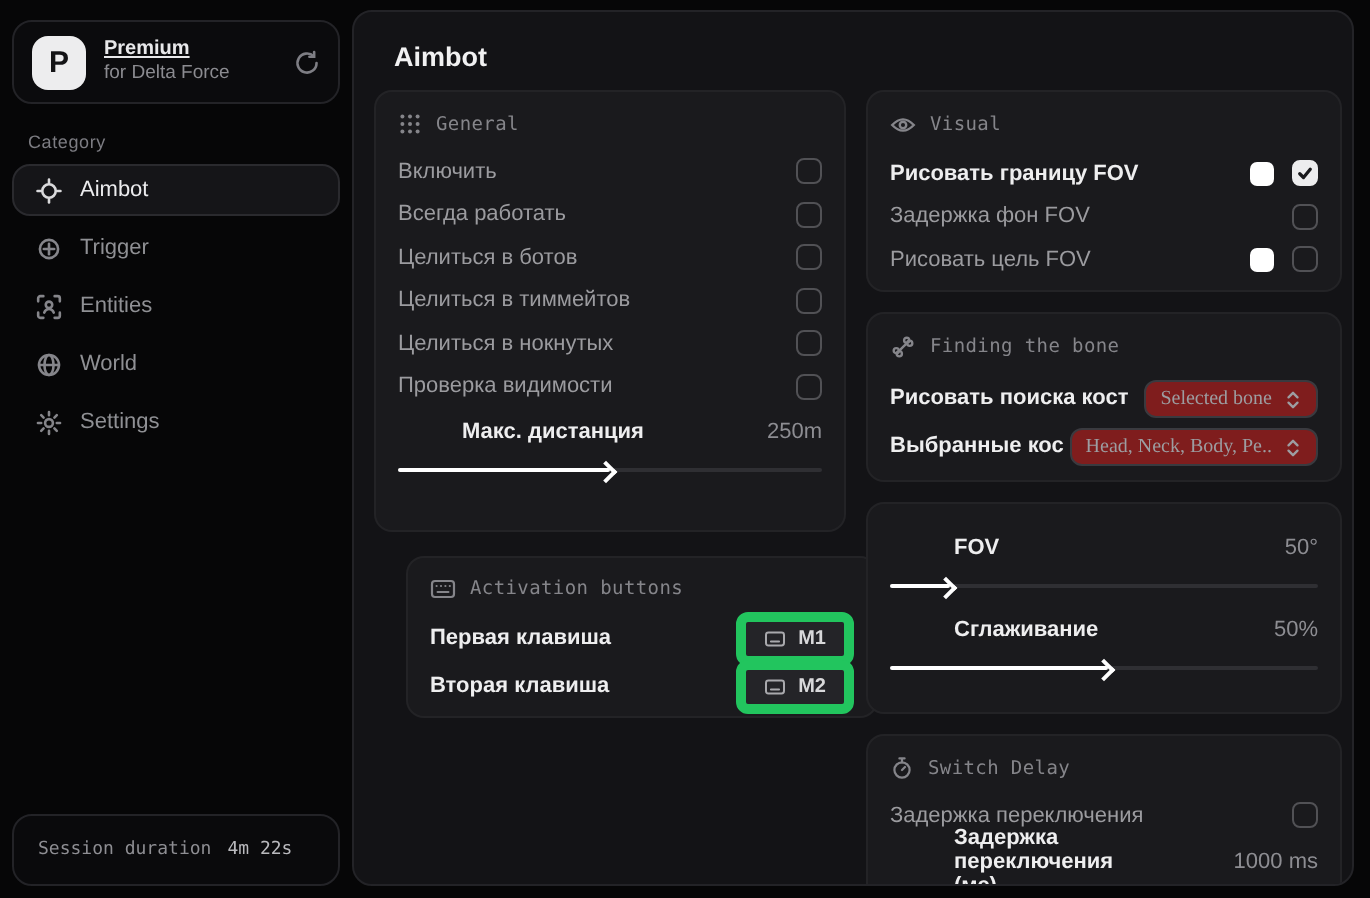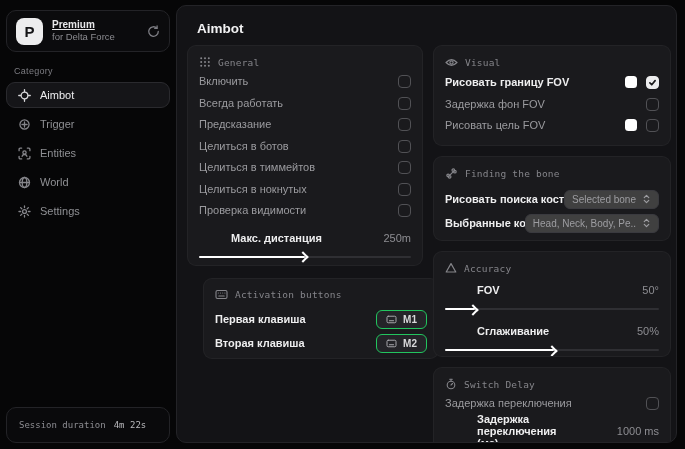--- a/index.html
+++ b/index.html
@@ -33,45 +33,45 @@
   .main { position:absolute; left:176px; top:5px; width:501px; height:438px; background:#131316;
           border:1px solid #232327; border-radius:10px; overflow:hidden; }
   .page-title { position:absolute; left:20px; top:15px; font-size:13.5px; font-weight:700; color:#f1f1f2; }
 
   .panel { position:absolute; background:#1a1a1d; border:1px solid rgba(255,255,255,.045); border-radius:9px;
            padding:10px 11px; overflow:hidden; }
   .panel-head { display:flex; align-items:center; gap:7px; font-family:"DejaVu Sans Mono", monospace;
                 font-size:9.5px; color:#85858a; margin-bottom:7px; letter-spacing:.2px; }
   .panel-head .icon { color:#85858a; }
 
-  .row { height:21.5px; display:flex; }
+  .row { height:21.5px; display:flex; align-items:center; }
   .row .lbl { flex:1; font-size:11px; color:#9b9b9f; white-space:nowrap; overflow:hidden; }
   .row .lbl.strong { color:#eeeeef; font-weight:700; }
 
   .checkbox { width:13px; height:13px; border:1.5px solid #515155; border-radius:4px; cursor:pointer; flex:0 0 auto;
               display:flex; align-items:center; justify-content:center; background:transparent; }
   .checkbox.on { background:#ededee; border-color:#ededee; }
   .swatch { width:12px; height:12px; border-radius:3.5px; background:#fff; margin-right:7px; flex:0 0 auto; cursor:pointer; }
 
   .slider-block { margin-top:3px; }
   .slider-lblrow { display:flex; align-items:center; height:18px;padding-left:32px; }
   .slider-lblrow .lbl { flex:1; font-size:11px; font-weight:700; color:#eeeeef; }
   .slider-lblrow .val { font-size:11px; color:#8d8d92;margin-left:44px; }
   .track { position:relative; height:2px; background:#2f2f33; border-radius:2px; margin-top:9px; cursor:pointer; }
   .fill { position:absolute; left:0; top:0; height:2px; background:#fff; border-radius:2px; }
   .fill::after { content:''; position:absolute; right:-2px; top:-2.5px; width:6px; height:6px;
                  border-top:2px solid #fff; border-right:2px solid #fff; transform:rotate(45deg); }
 
-  .chip { display:inline-flex; align-items:center; gap:6px; background:#242428; border:1px solid #22c55e;
+  .chip { display:inline-flex; align-items:center; gap:6px; background:#242428; border:5px solid #22c55e;
           border-radius:6px; padding:3px 9px; font-size:10px; font-weight:700; color:#d8d8da; cursor:pointer; }
   .chip .icon { color:#a9a9ad; }
 
-  .select { display:inline-flex; align-items:flex-start; gap:6px; background:#404040; border:1px solid #3a3a3f;
+  .select { display:inline-flex; align-items:flex-end; gap:6px; background:#7f1d1d; border:1px solid #3a3a3f;
             border-radius:6px; padding:3px 7px; font-size:10px; color:#9d9da1; cursor:pointer;
-            white-space:nowrap; max-width:140px; }
+            white-space:nowrap; max-width:140px;font-family:Liberation Serif, serif; }
   .select .txt { overflow:hidden; text-overflow:ellipsis; }
   .select .icon { color:#9d9da1; }
 
   
   #panel-general    { left:10px;  top:39px;  width:236px; height:221px; }
   #panel-activation { left:26px;  top:272px; width:236px; height:81px; }
   #panel-visual     { left:256px; top:39px;  width:238px; height:101px; }
   #panel-bone       { left:256px; top:150px; width:238px; height:85px; }
   #panel-accuracy   { left:256px; top:245px; width:238px; height:106px; }
   #panel-switch     { left:256px; top:361px; width:238px; height:100px; }
@@ -181,24 +181,20 @@
     </div>
     <div class="row">
         <span class="lbl">Включить</span>
         <span class="checkbox"></span>
       </div>
     <div class="row">
         <span class="lbl">Всегда работать</span>
         <span class="checkbox"></span>
       </div>
     <div class="row">
-        <span class="lbl">Предсказание</span>
-        <span class="checkbox"></span>
-      </div>
-    <div class="row">
         <span class="lbl">Целиться в ботов</span>
         <span class="checkbox"></span>
       </div>
     <div class="row">
         <span class="lbl">Целиться в тиммейтов</span>
         <span class="checkbox"></span>
       </div>
     <div class="row">
         <span class="lbl">Целиться в нокнутых</span>
         <span class="checkbox"></span>
@@ -315,28 +311,20 @@
         <span class="icon">
           <svg width="9" height="10" viewBox="0 0 10 11" fill="none" stroke="currentColor" stroke-width="1.3" stroke-linecap="round" stroke-linejoin="round">
               <path d="M2.5 4 5 1.5 7.5 4M2.5 7 5 9.5 7.5 7"></path>
             </svg>
         </span>
       </span>
     </div>
   </section>
 
   <section class="panel" id="panel-accuracy">
-    <div class="panel-head">
-      <span class="icon">
-        <svg width="12" height="12" viewBox="0 0 12 12" fill="none" stroke="currentColor" stroke-width="1.2" stroke-linejoin="round">
-            <path d="M6 1.6 10.8 10H1.2Z"></path>
-          </svg>
-      </span>
-      <span>Accuracy</span>
-    </div>
     <div class="slider-block">
       <div class="slider-lblrow">
         <span class="lbl">FOV</span>
         <span class="val">50°</span>
       </div>
       <div class="track">
           <div class="fill" style="width: 14%;"></div>
         </div>
     </div>
     <div class="slider-block" style="margin-top:12px">

